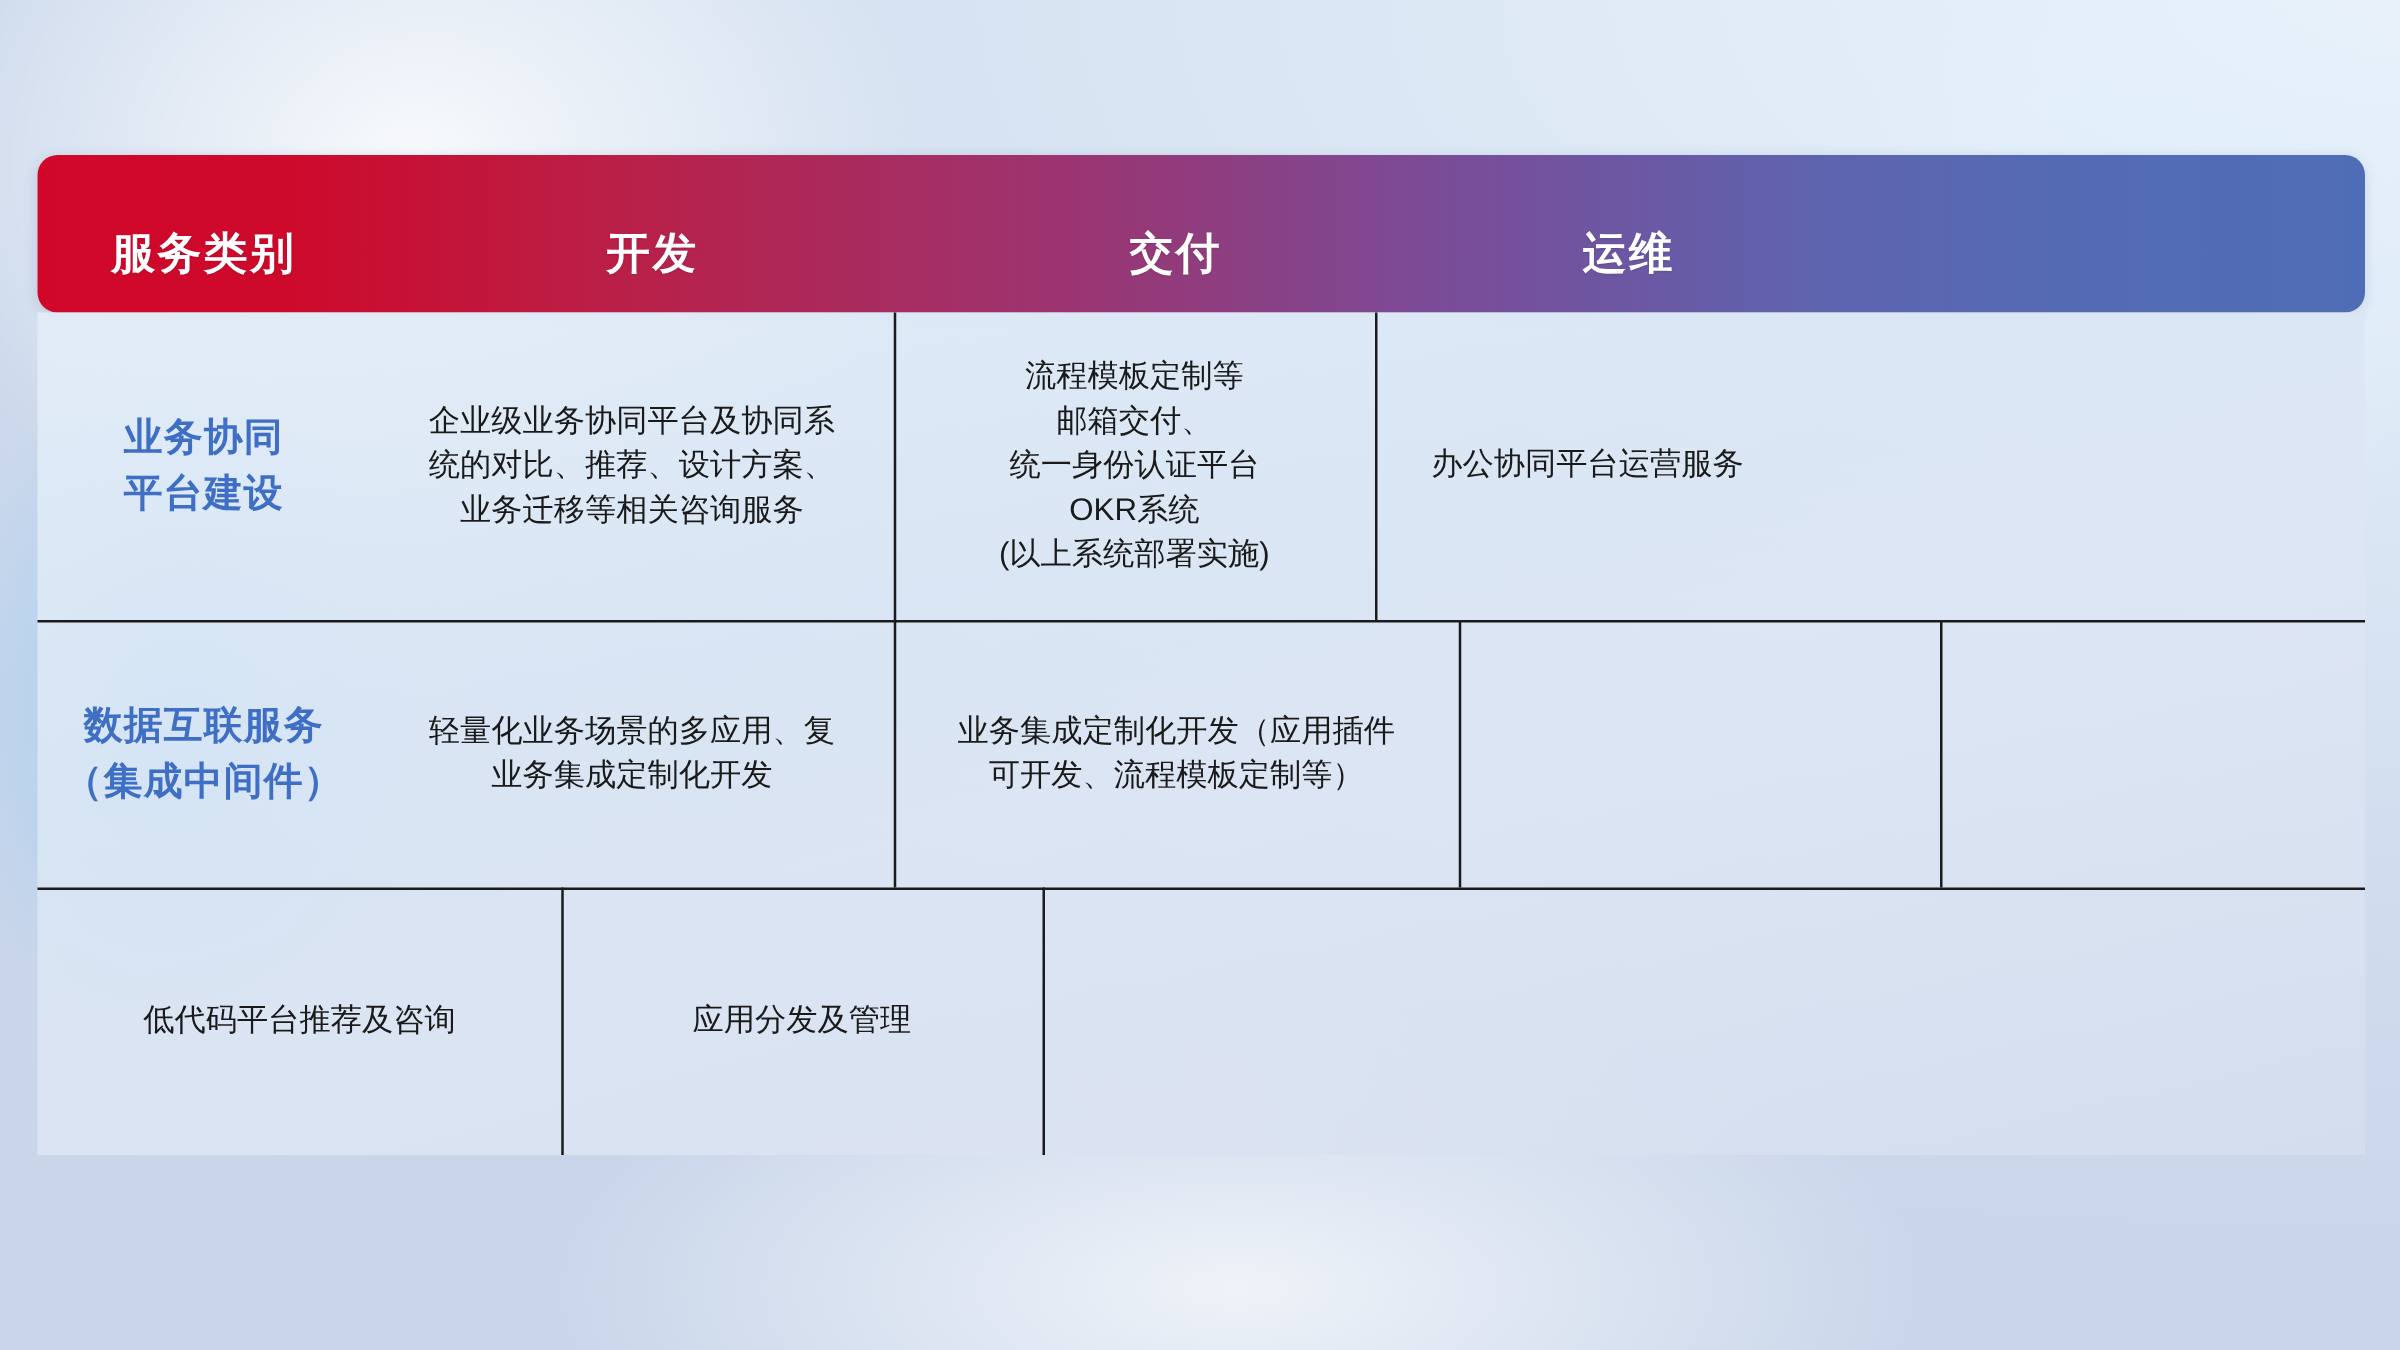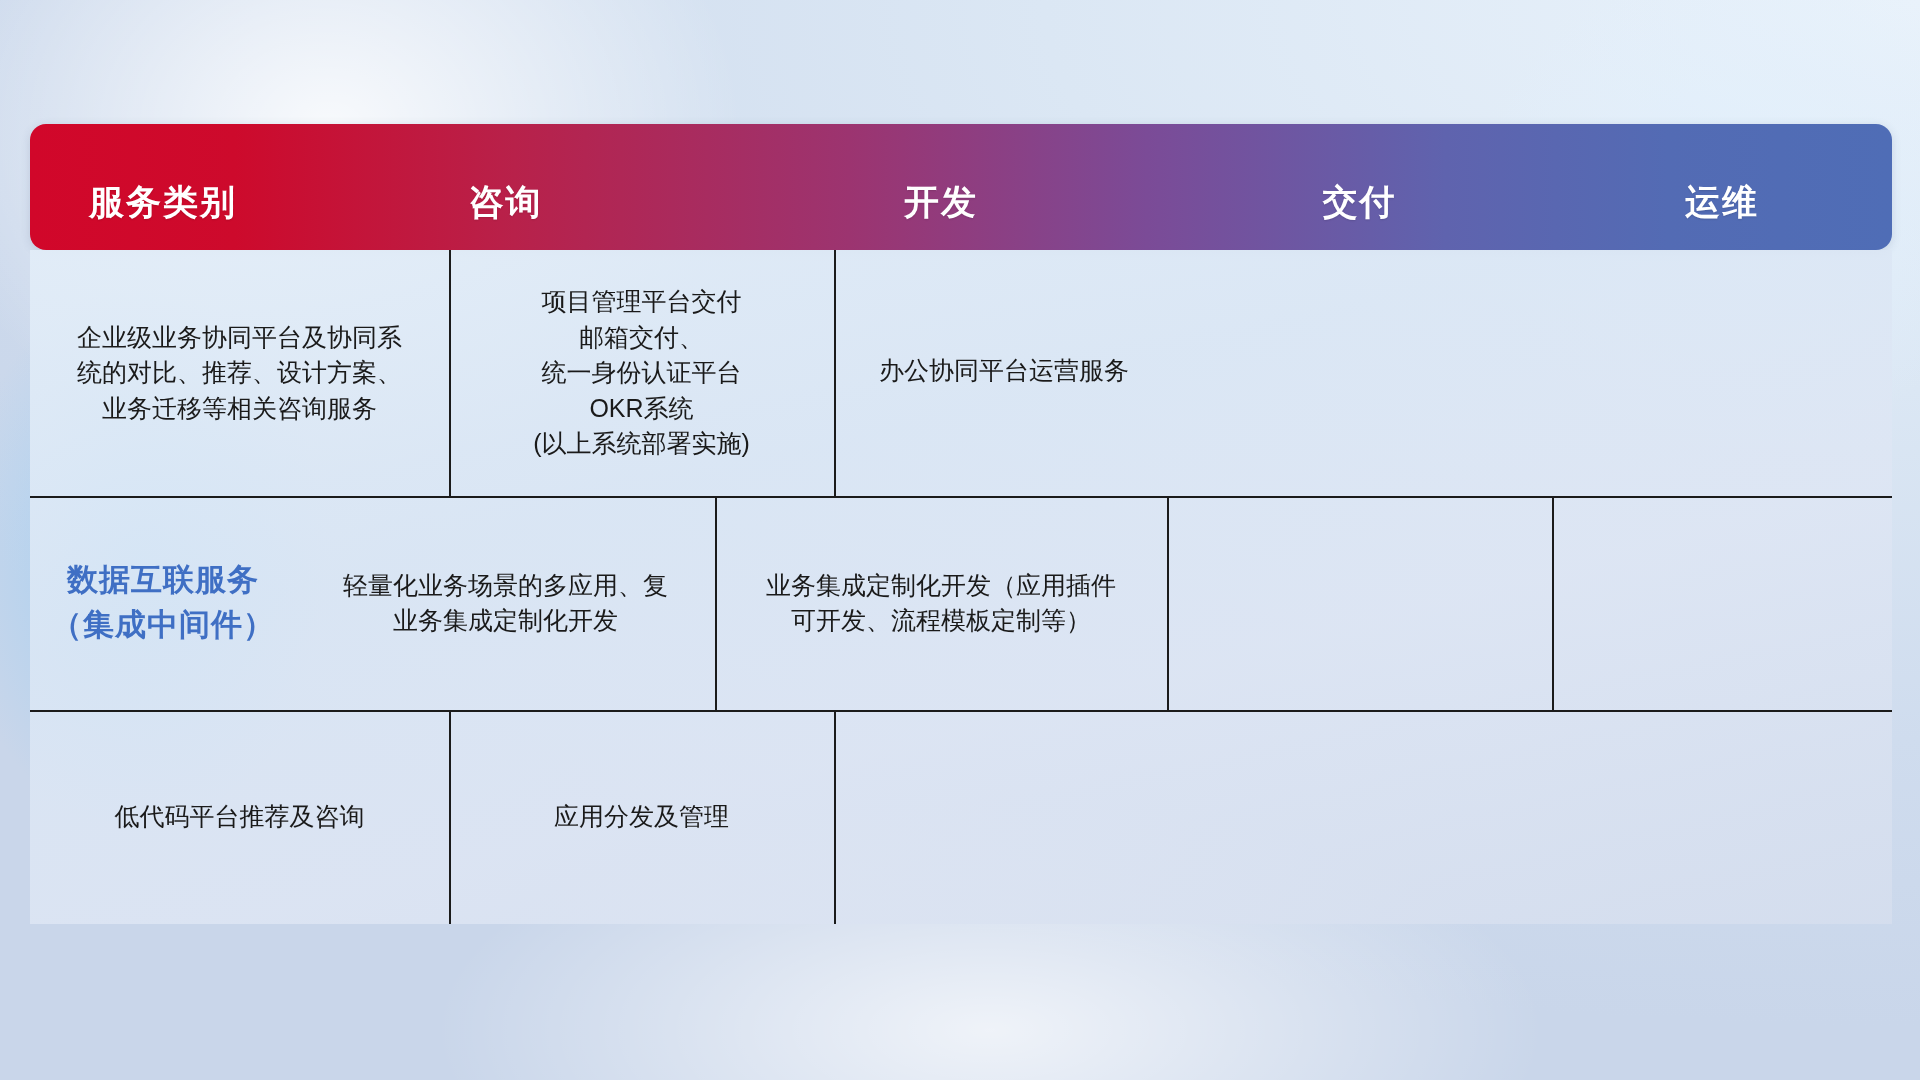--- a/index.html
+++ b/index.html
@@ -153,33 +153,34 @@
 <div id="bg-base"></div>
 <div id="bg-glow-tl"></div>
 <div id="bg-glow-right"></div>
 <div id="bg-glow-left"></div>
 <div id="bg-glow-bottom"></div>
 
 <div id="table-wrap">
 
   <div id="table-header">
     <div class="hcell c0">服务类别</div>
-    <div class="hcell c1">咨询</div>
     <div class="hcell c2">开发</div>
     <div class="hcell c3">交付</div>
     <div class="hcell c4">运维</div>
   </div>
 
   <div id="table-body">
 
     <div class="brow r0">
+      <div class="bcell cat c0 ml">业务协同
+平台建设</div>
       <div class="bcell c1 ml">企业级业务协同平台及协同系
 统的对比、推荐、设计方案、
 业务迁移等相关咨询服务</div>
-      <div class="bcell c3 ml vrule">项目管理平台交付
+      <div class="bcell c3 ml vrule">流程模板定制等
 邮箱交付、
 统一身份认证平台
 OKR系统
 (以上系统部署实施)</div>
       <div class="bcell c4 ml vrule">办公协同平台运营服务</div>
     </div>
 
     <div class="brow r1">
       <div class="bcell cat c0 ml">数据互联服务
 （集成中间件）</div>

